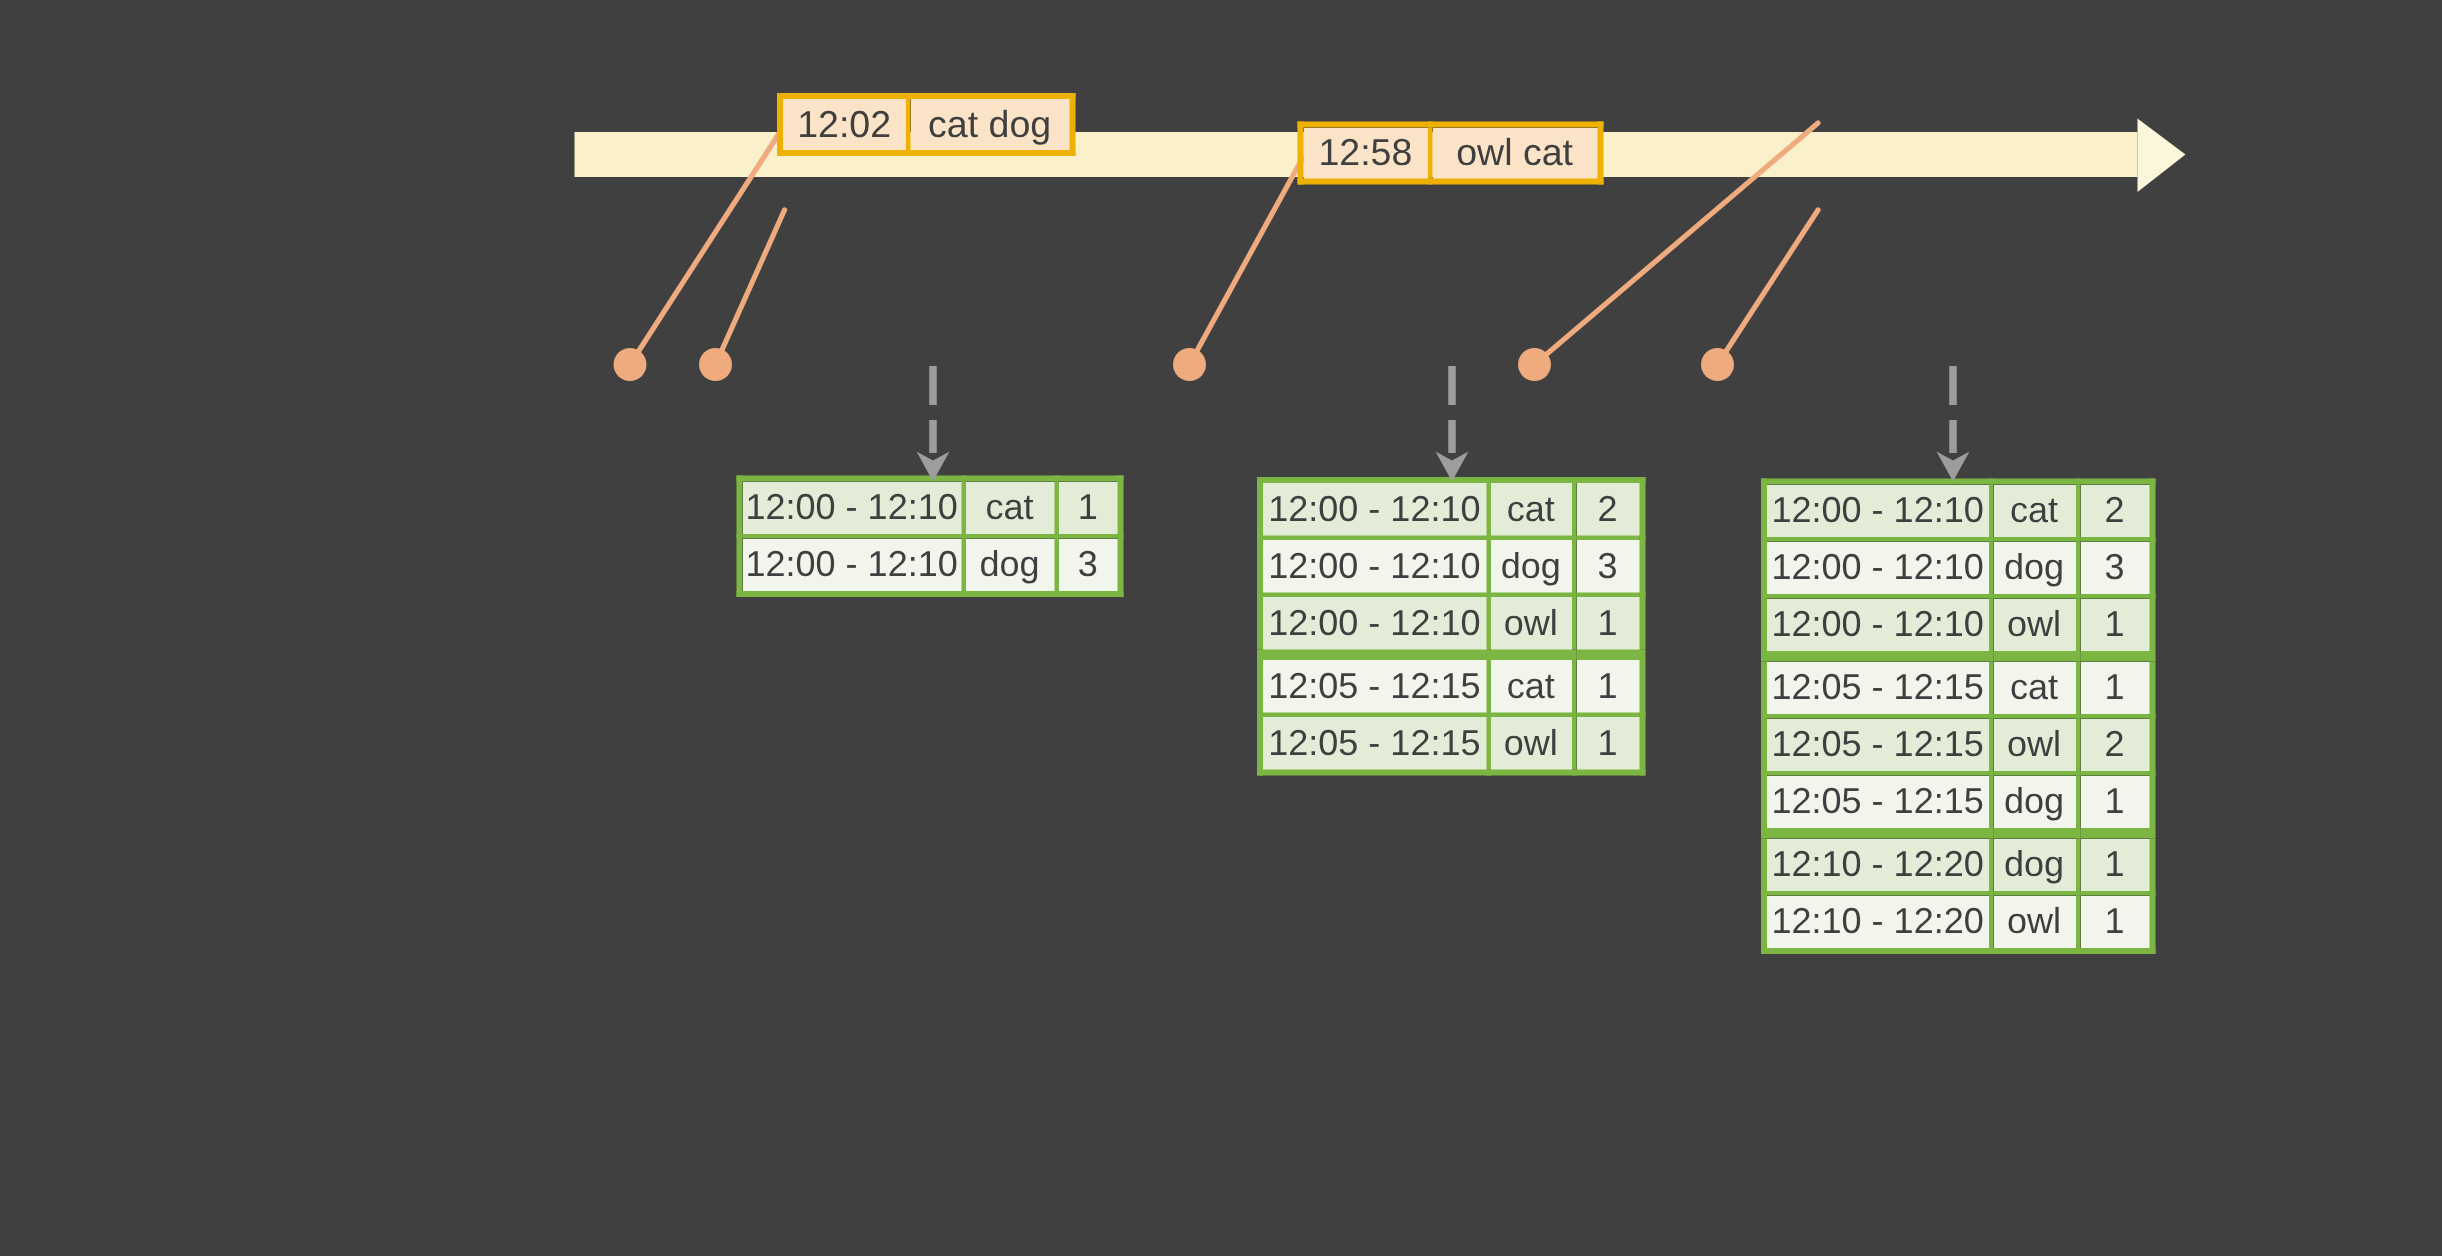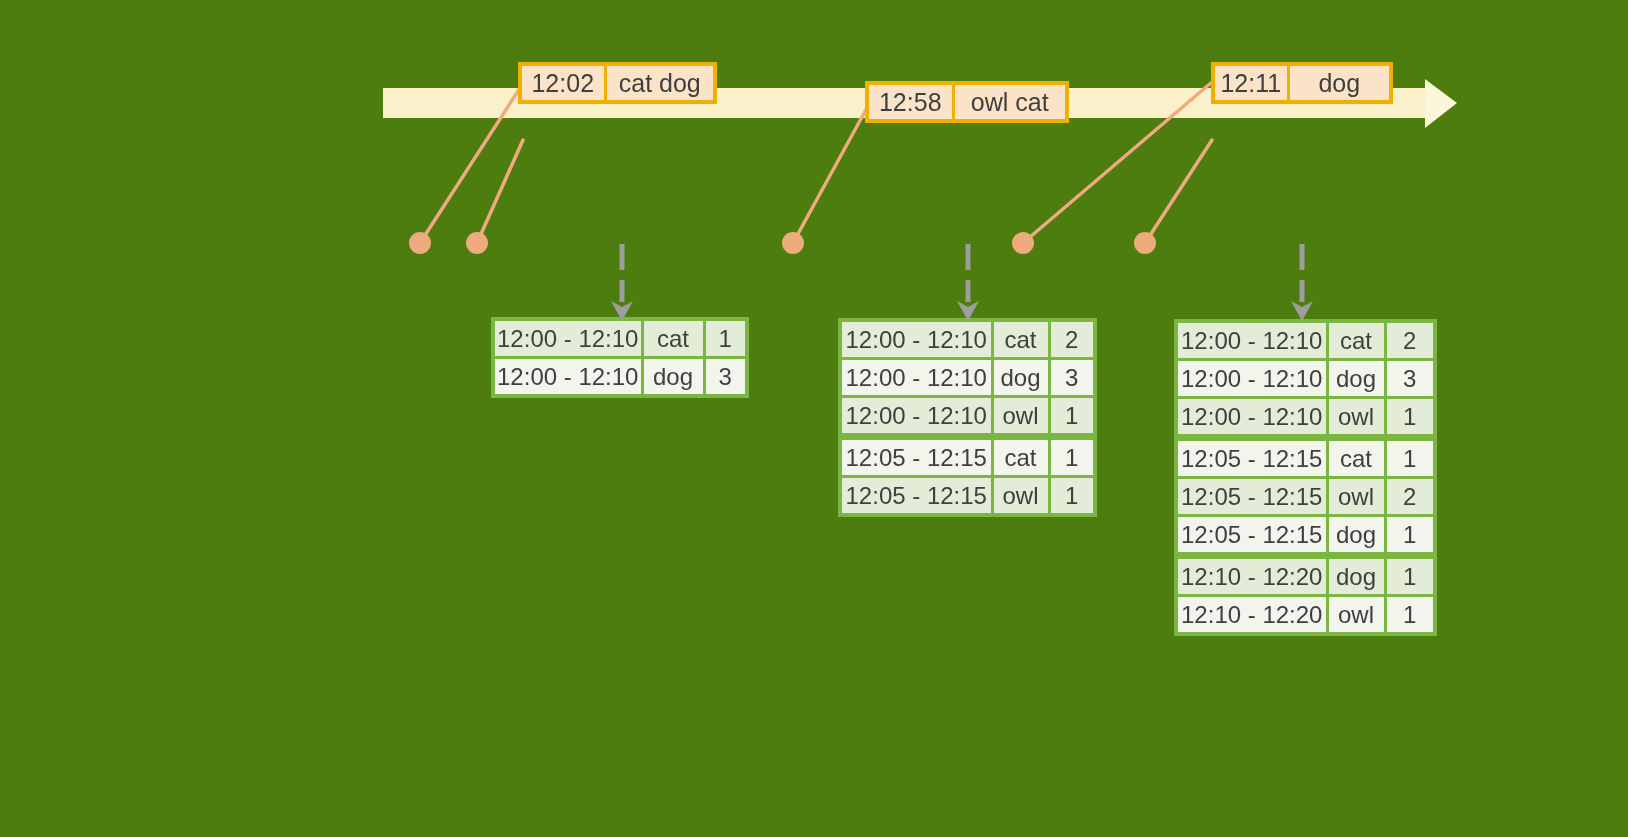--- a/index.html
+++ b/index.html
@@ -1,20 +1,20 @@
 <!DOCTYPE html>
 <html><head>
 <meta charset="utf-8">
 <style>
   html, body { margin: 0; padding: 0; background: #000; }
   .canvas {
     position: relative;
     width: 1628px;
     height: 837px;
-    background: #4d7c0f;
+    background: #404040;
     overflow: hidden;
     font-family: "Liberation Sans", "DejaVu Sans", sans-serif;
     color: #3f3f3f;
   }
   svg.layer { position: absolute; left: 0; top: 0; pointer-events: none; }
 
   table.diagram-table {
     position: absolute;
     border-collapse: collapse;
     table-layout: fixed;
@@ -110,24 +110,20 @@
       </tr>
     </tbody>
   </table>
 
   <table class="diagram-table event-table" style="left:1211px; top:62px;">
     <colgroup>
         <col style="width:75px">
         <col style="width:103px">
       </colgroup>
     <tbody>
-      <tr class="peach">
-        <td>12:11</td>
-        <td>dog</td>
-      </tr>
     </tbody>
   </table>
 
   <table class="diagram-table result-table" style="left:491px; top:317px;">
     <colgroup>
         <col style="width:149px">
         <col style="width:62px">
         <col style="width:43px">
       </colgroup>
     <tbody>

